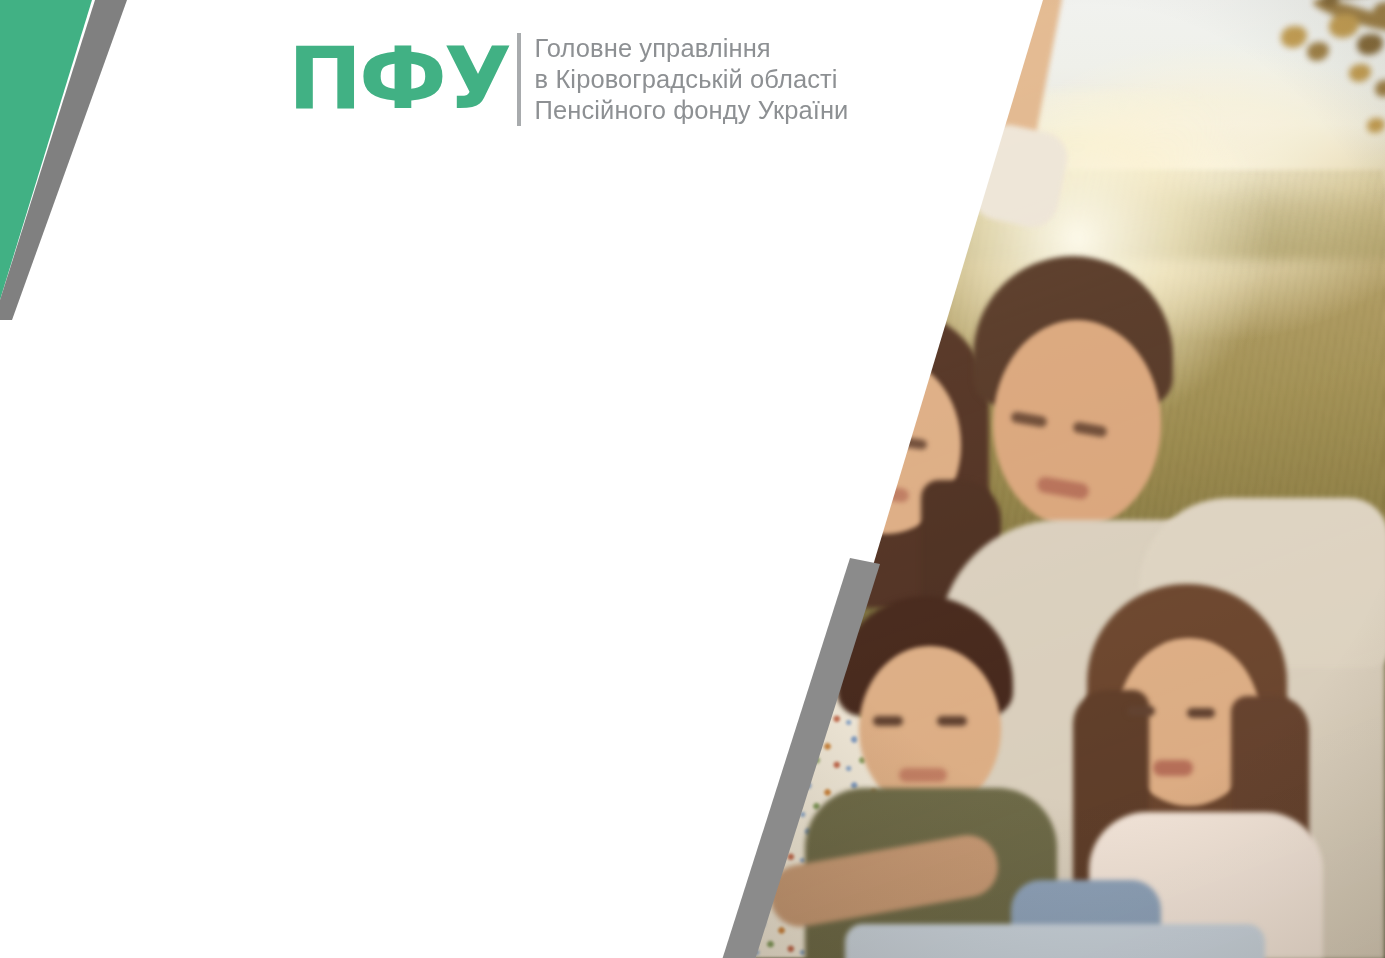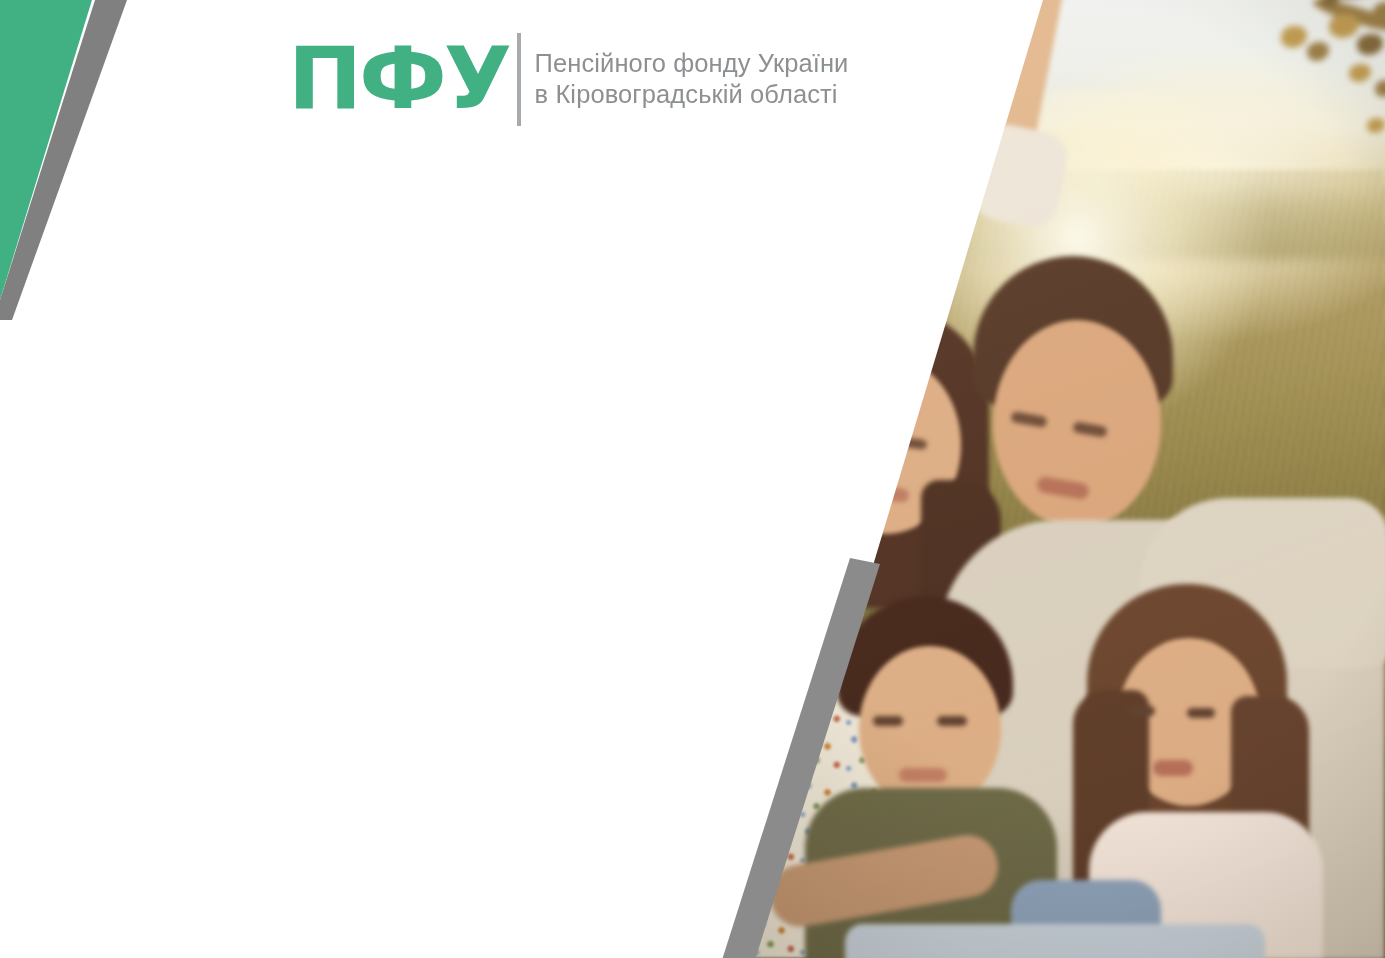--- a/index.html
+++ b/index.html
@@ -308,19 +308,20 @@
   </div>
 
   <div class="tri-green"></div>
   <div class="stripe-gray-tl"></div>
   <div class="stripe-gray-right"></div>
 
   <div class="logo">
     <div class="logo-mark">ПФУ</div>
     <div class="logo-rule"></div>
     <div class="logo-text">
+      <span>Головне управління</span>
+      <span>в Кіровоградській області</span>
       <span>Пенсійного фонду України</span>
-      <span>в Кіровоградській області</span>
     </div>
   </div>
 
 
 </div>
 
 </body></html>

